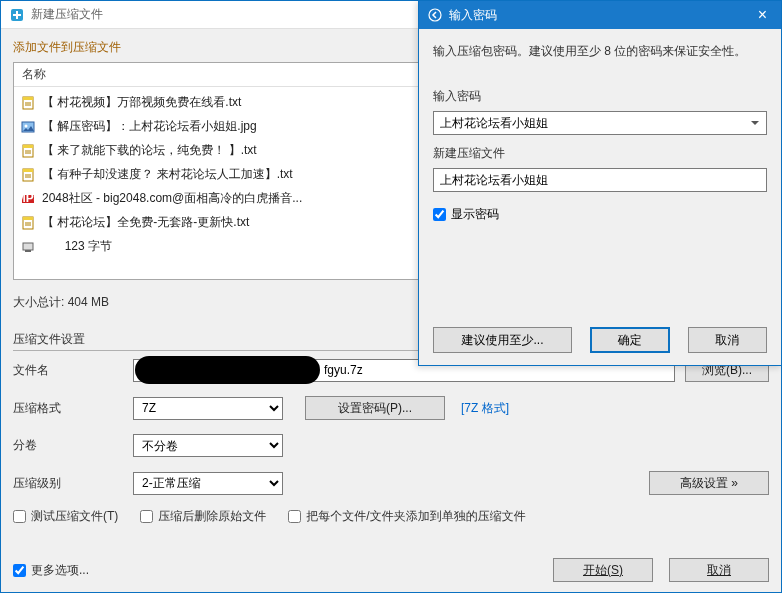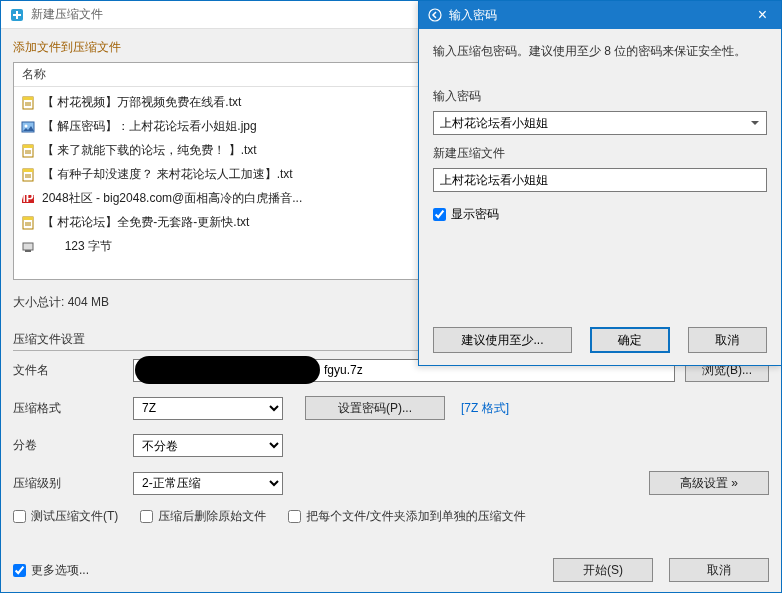--- a/index.html
+++ b/index.html
@@ -23,21 +23,21 @@
 .settings-label { padding: 10px 12px 2px; color: #333; }
 .settings-underline { margin: 0 12px; border-bottom: 1px solid #b0b0b0; }
 
 .form-row { display: flex; align-items: center; padding: 7px 12px; }
 .form-label { width: 120px; color: #333; }
 .text-input { height: 23px; border: 1px solid #7a7a7a; padding: 0 6px; background: #fff; }
 .filename-input { flex: 1; position: relative; }
 .filename-input input { width: 100%; }
 .redact { position: absolute; left: 2px; top: -3px; width: 185px; height: 28px; background: #000; border-radius: 14px; }
 .btn { height: 24px; border: 1px solid #888; background: #e1e1e1; padding: 0 14px; cursor: pointer; color: #222; }
-.btn-wide { width: 100px; }
+.btn-wide { width: 100px; text-decoration: underline; }
 select.sel { height: 23px; border: 1px solid #7a7a7a; background: #fff; padding: 0 4px; width: 150px; }
 .link { color: #0066cc; cursor: pointer; margin-left: 16px; }
 
 .checkbox-row { display: flex; align-items: flex-start; padding: 6px 12px; gap: 22px; }
 .chk { display: inline-flex; align-items: center; gap: 5px; color: #333; }
 .chk input { width: 13px; height: 13px; }
 
 .footer-row { position: absolute; bottom: 10px; left: 0; right: 0; display: flex; align-items: center; padding: 0 12px; }
 
 

